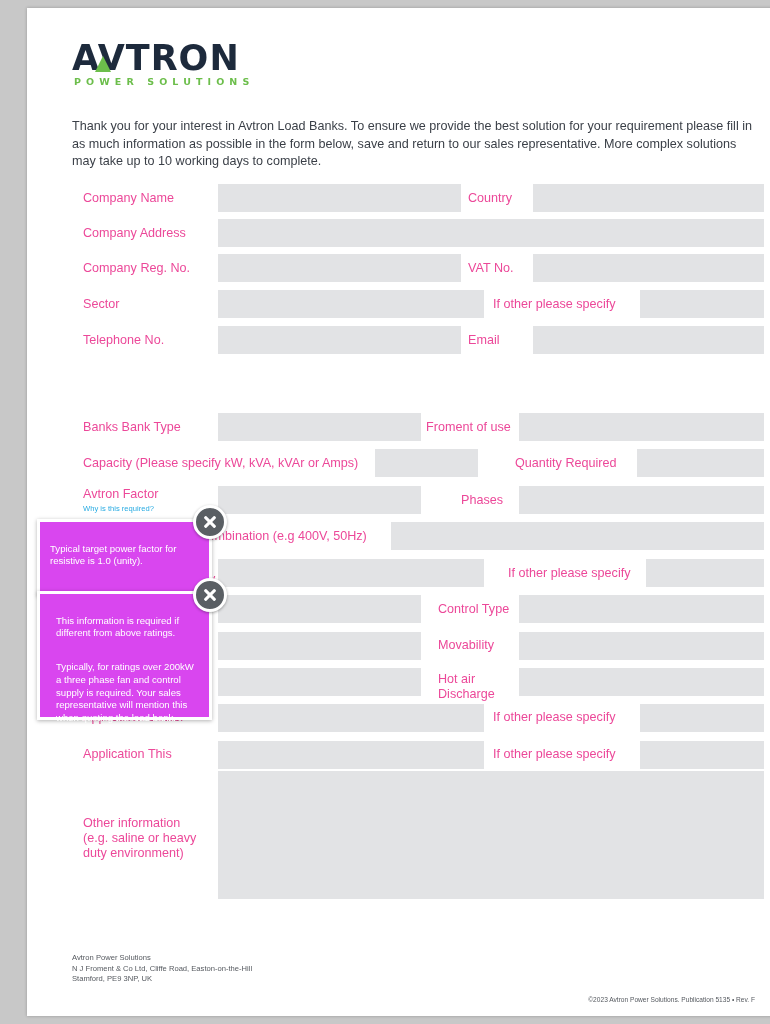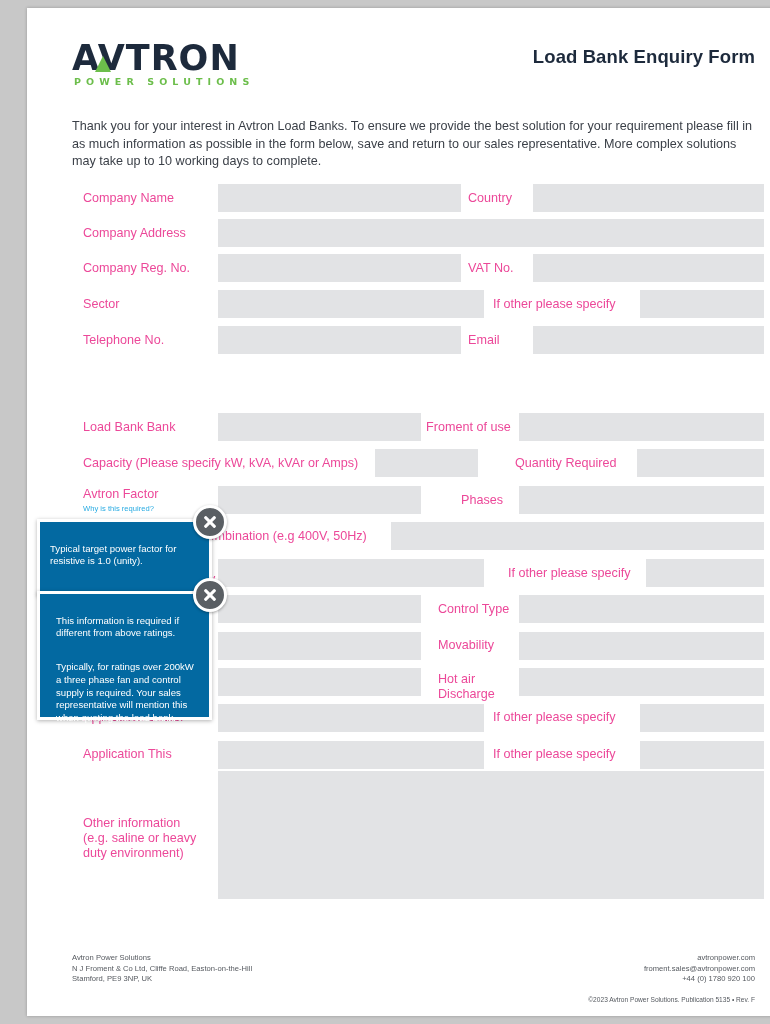--- a/index.html
+++ b/index.html
@@ -76,21 +76,21 @@
 
   .whyreq{
     position:absolute;
     font-size:7.6px;color:#29ABE2;
     text-decoration:none;
   }
 
   
   .tip{
     position:absolute;
-    background:#0369a1;
+    background:#d946ef;
     color:#ffffff;
     font-size:9.6px;
     line-height:12.6px;
     padding:8px 10px 9px 10px;
     box-sizing:border-box;
     border:3px solid #ffffff;
     box-shadow:0 1px 4px rgba(0,0,0,.3);
     white-space:pre-line;
     z-index:40;
   }
@@ -138,21 +138,20 @@
 <body>
 
 <div class="page">
 
   <div class="header">
     <div class="logo">
       <div class="logo-word">AVTRON</div>
       <div class="logo-tri"></div>
       <div class="logo-sub">POWER SOLUTIONS</div>
     </div>
-    <div class="doc-title">Load Bank Enquiry Form</div>
   </div>
 
   <div class="intro">Thank you for your interest in Avtron Load Banks. To ensure we provide the best solution for your requirement please fill in as much information as possible in the form below, save and return to our sales representative. More complex solutions may take up to 10 working days to complete.</div>
 
   <div>
 
     <div class="lbl" style="left:56px;top:183px;">Company Name</div>
     <div class="fld" style="left:191px;top:176px;width:243px;"></div>
     <div class="lbl" style="left:441px;top:183px;">Country</div>
     <div class="fld" style="left:506px;top:176px;width:231px;"></div>
@@ -172,21 +171,21 @@
     <div class="fld" style="left:613px;top:282px;width:124px;"></div>
 
     <div class="lbl" style="left:56px;top:325px;">Telephone No.</div>
     <div class="fld" style="left:191px;top:318px;width:243px;"></div>
     <div class="lbl" style="left:441px;top:325px;">Email</div>
     <div class="fld" style="left:506px;top:318px;width:231px;"></div>
   </div>
 
   <div>
 
-    <div class="lbl" style="left:56px;top:412px;">Load Bank Bank</div>
+    <div class="lbl" style="left:56px;top:412px;">Banks Bank Type</div>
     <div class="fld" style="left:191px;top:405px;width:203px;"></div>
     <div class="ghost" style="left:194px;top:423px;width:180px;">&nbsp;</div>
     <div class="lbl" style="left:399px;top:412px;">Froment of use</div>
     <div class="fld" style="left:492px;top:405px;width:245px;"></div>
 
     <div class="lbl" style="left:56px;top:448px;">Capacity (Please specify kW, kVA, kVAr or Amps)</div>
     <div class="fld" style="left:348px;top:441px;width:103px;"></div>
     <div class="lbl" style="left:488px;top:448px;">Quantity Required</div>
     <div class="fld" style="left:610px;top:441px;width:127px;"></div>
 
@@ -249,18 +248,15 @@
 
   <div class="tip" style="left:10px;top:583px;width:175px;height:129px;padding-left:16px;">
     <p>This information is required if different from above ratings.</p>
     <p>Typically, for ratings over 200kW a three phase fan and control supply is required. Your sales representative will mention this when quoting the load bank.</p>
   </div>
   <div class="closebtn" style="left:166px;top:570px;"></div>
 
   <div class="foot-l">Avtron Power Solutions
 N J Froment &amp; Co Ltd, Cliffe Road, Easton-on-the-Hill
 Stamford, PE9 3NP, UK</div>
-  <div class="foot-r">avtronpower.com
-froment.sales@avtronpower.com
-+44 (0) 1780 920 100</div>
   <div class="foot-c">©2023 Avtron Power Solutions. Publication 5135 • Rev. F</div>
 
 </div>
 
 </body></html>

